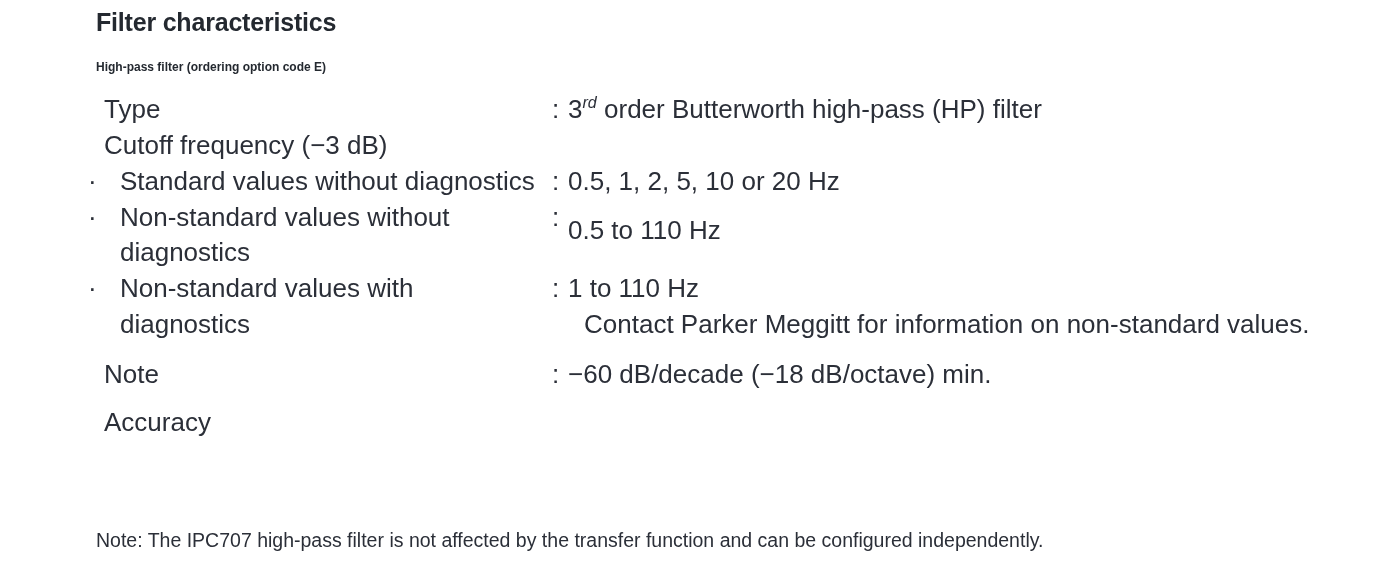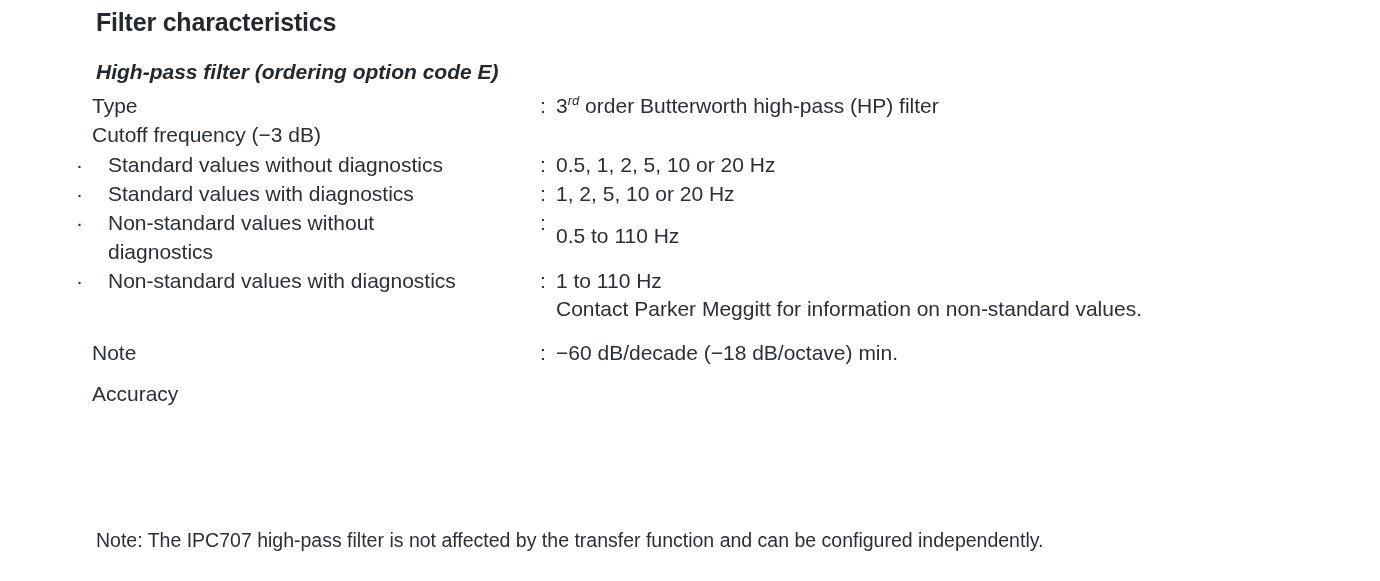--- a/index.html
+++ b/index.html
@@ -27,32 +27,31 @@
     top: 8px;
     font-size: 25px;
     font-weight: bold;
     letter-spacing: -0.2px;
     color: #242930;
   }
   .sub-title {
     position: absolute;
     left: 96px;
     top: 60px;
-    font-size: 21px;
+    font-size: 12px;
     font-weight: bold;
     color: #242930;
-    font-style: italic;
   }
   .spec-table {
     position: absolute;
-    left: 92px;
+    left: 104px;
     top: 92px;
     width: 1230px;
     border-collapse: collapse;
-    font-size: 21px;
+    font-size: 26px;
     line-height: 1.35;
   }
   .spec-table td {
     vertical-align: top;
     padding: 0;
   }
   td.label {
     width: 440px;
     padding-right: 8px;
     padding-bottom: 1px;
@@ -78,20 +77,21 @@
     font-size: 0.62em;
     vertical-align: super;
     line-height: 0;
     font-style: italic;
   }
   .row-gap td {
     height: 14px;
   }
   .value-extra {
     display: block;
+    margin-left: 16px;
   }
   .note {
     position: absolute;
     left: 96px;
     top: 529px;
     font-size: 19.5px;
     color: #2b2f38;
   }
   .value-shift {
     display: block;
@@ -134,27 +134,20 @@
       </tr>
 
       <tr>
         <td class="label">
           <span class="label-wrap"><span class="bullet">·</span><span>Standard values without diagnostics</span></span>
         </td>
         <td class="colon">:</td>
         <td class="value">0.5, 1, 2, 5, 10 or 20 Hz</td>
       </tr>
 
-      <tr>
-        <td class="label">
-          <span class="label-wrap"><span class="bullet">·</span><span>Standard values with diagnostics</span></span>
-        </td>
-        <td class="colon">:</td>
-        <td class="value">1, 2, 5, 10 or 20 Hz</td>
-      </tr>
 
       <tr>
         <td class="label" style="width:440px;">
           <span class="label-wrap" style="max-width:330px;"><span class="bullet">·</span><span>Non-standard values without diagnostics</span></span>
         </td>
         <td class="colon colon-top">:</td>
         <td class="value">
           <span class="value-shift">0.5 to 110 Hz</span>
         </td>
       </tr>

